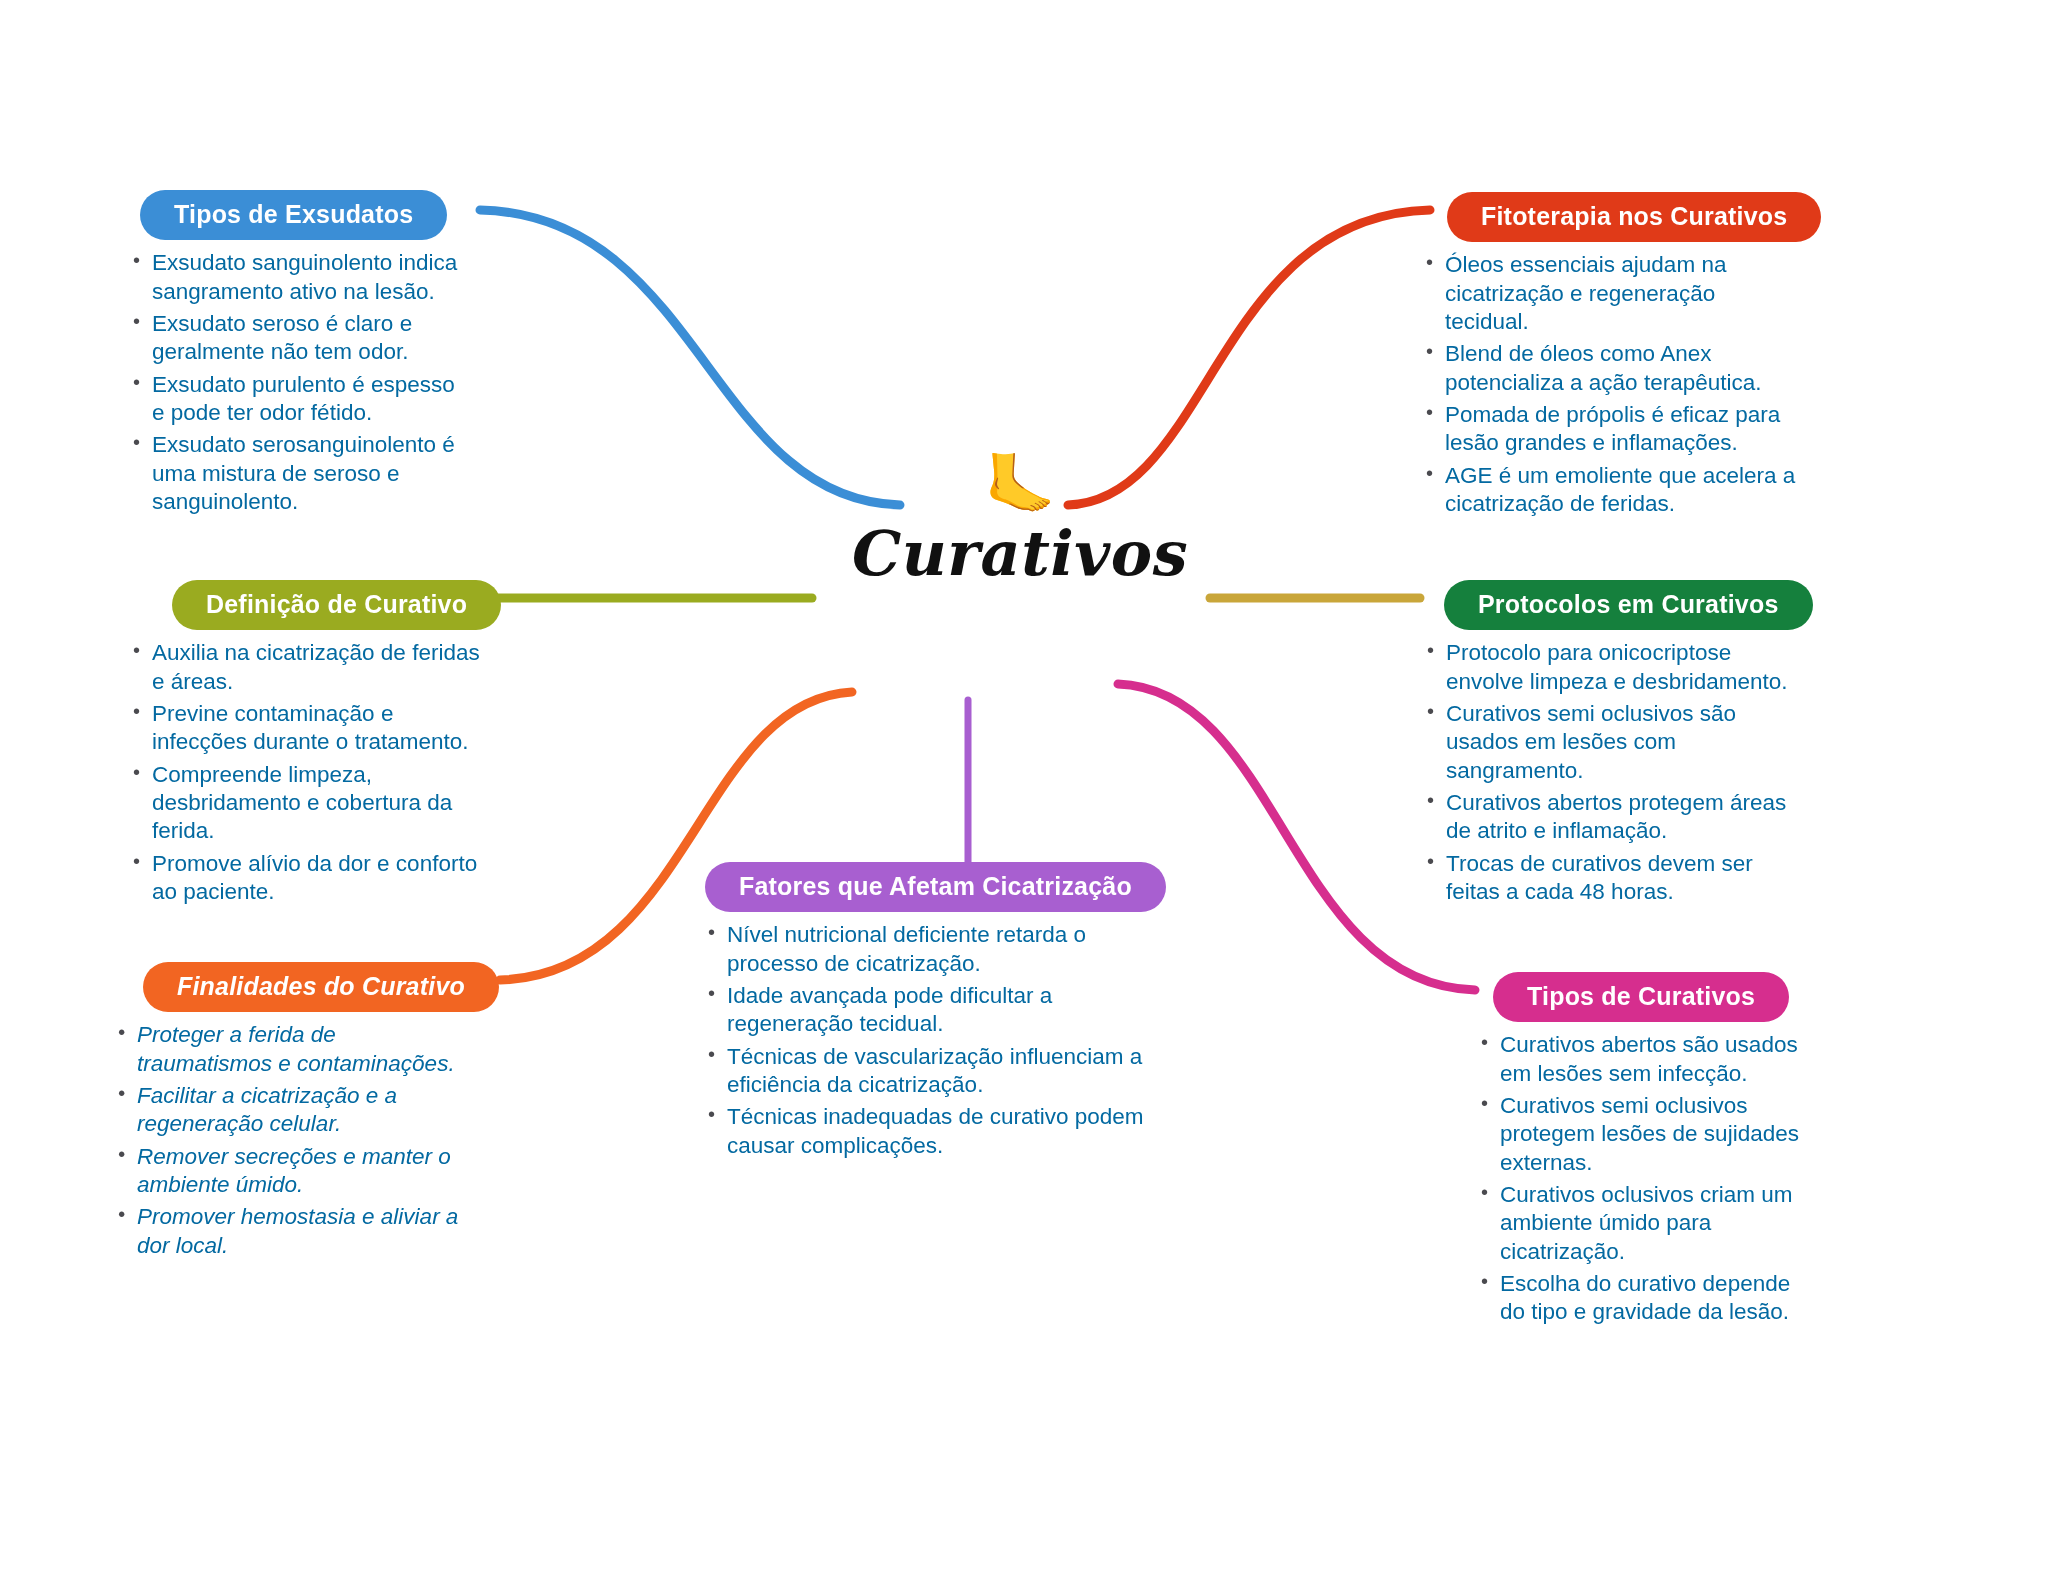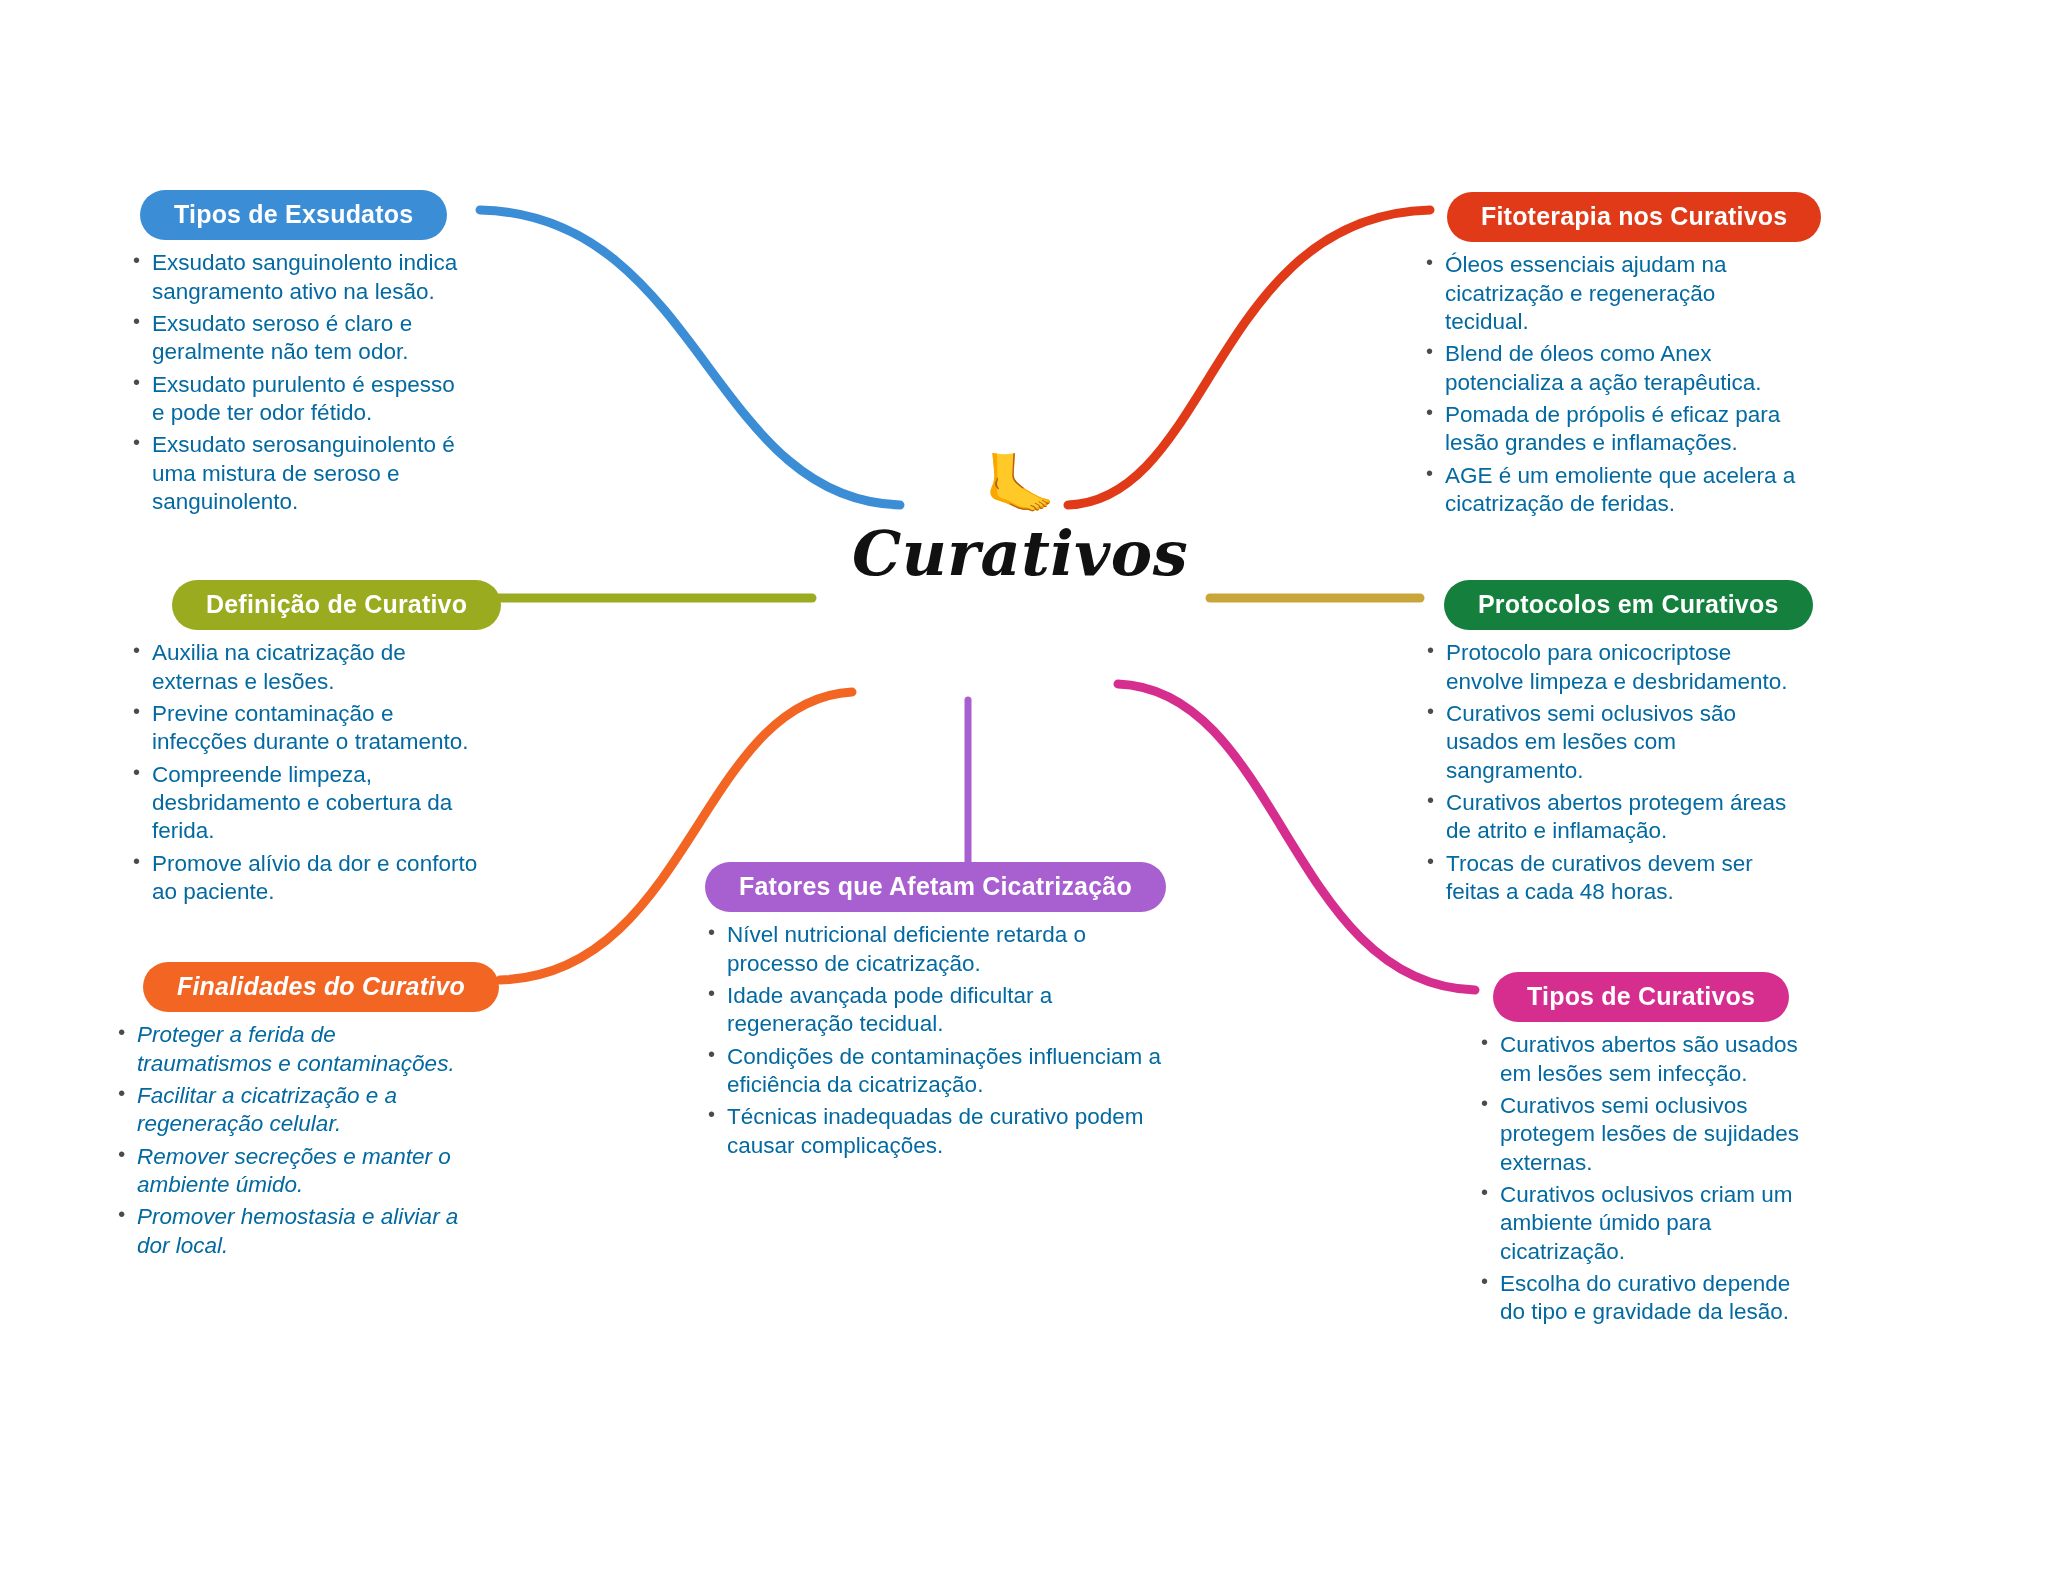--- a/index.html
+++ b/index.html
@@ -165,21 +165,21 @@
       <li>Pomada de própolis é eficaz para lesão grandes e inflamações.</li>
       <li>AGE é um emoliente que acelera a cicatrização de feridas.</li>
     </ul>
   </div>
 
   <div class="branch" id="b-definicao">
     <div class="pill-wrap">
       <span class="pill" style="background-color: rgb(154, 171, 32);">Definição de Curativo</span>
     </div>
     <ul class="bullets">
-      <li>Auxilia na cicatrização de externas e lesões.</li>
+      <li>Auxilia na cicatrização de feridas e áreas.</li>
       <li>Previne contaminação e infecções durante o tratamento.</li>
       <li>Compreende limpeza, desbridamento e cobertura da ferida.</li>
       <li>Promove alívio da dor e conforto ao paciente.</li>
     </ul>
   </div>
 
   <div class="branch" id="b-protocolos">
     <div class="pill-wrap">
       <span class="pill" style="background-color: #15803d;">Protocolos em Curativos</span>
     </div>
@@ -203,21 +203,21 @@
     </ul>
   </div>
 
   <div class="branch" id="b-fatores">
     <div class="pill-wrap">
       <span class="pill" style="background-color: rgb(168, 95, 208);">Fatores que Afetam Cicatrização</span>
     </div>
     <ul class="bullets">
       <li>Nível nutricional deficiente retarda o processo de cicatrização.</li>
       <li>Idade avançada pode dificultar a regeneração tecidual.</li>
-      <li>Condições de contaminações influenciam a eficiência da cicatrização.</li>
+      <li>Técnicas de vascularização influenciam a eficiência da cicatrização.</li>
       <li>Técnicas inadequadas de curativo podem causar complicações.</li>
     </ul>
   </div>
 
   <div class="branch" id="b-tipos">
     <div class="pill-wrap">
       <span class="pill" style="background-color: rgb(214, 46, 142);">Tipos de Curativos</span>
     </div>
     <ul class="bullets">
       <li>Curativos abertos são usados em lesões sem infecção.</li>

